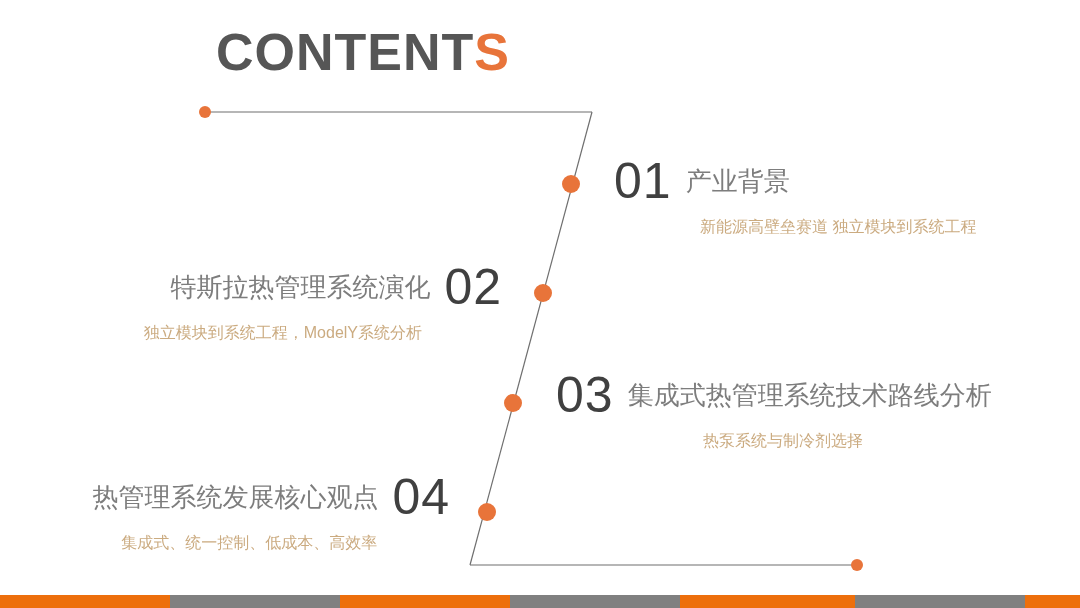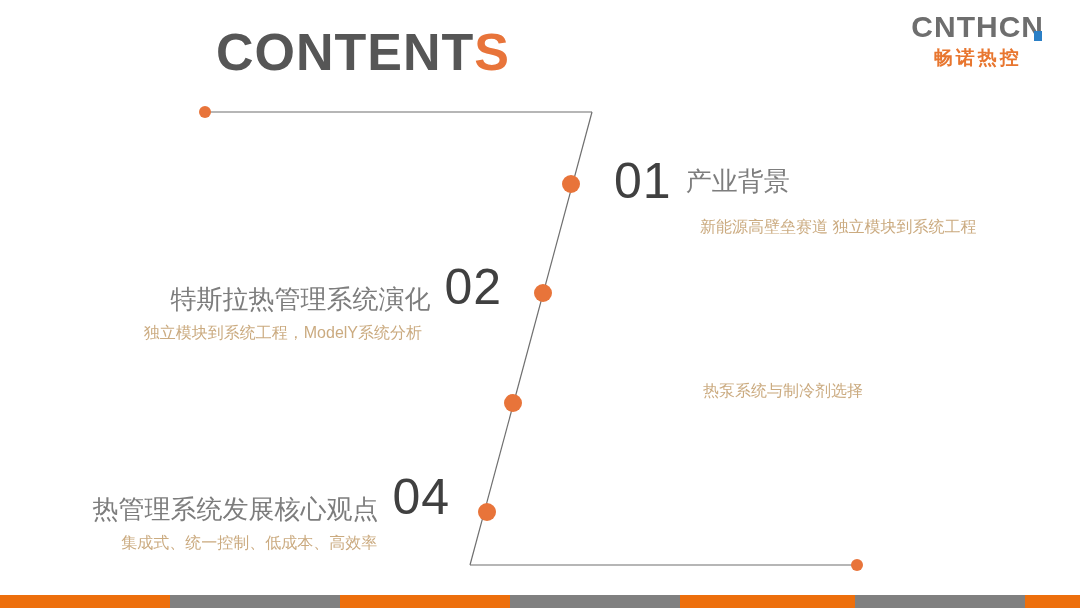--- a/index.html
+++ b/index.html
@@ -100,21 +100,21 @@
   }
   .entry-sub {
     font-size: 16px;
     color: #cbab80;
     line-height: 1;
     margin-top: 13px;
   }
 
   
   .entry.right-align { text-align: right; }
-  .entry.right-align .entry-row { justify-content: flex-end; align-items: flex-end; }
+  .entry.right-align .entry-row { justify-content: flex-end; }
 
   
   #entry-01 { left: 614px; top: 156px; }
   #entry-01 .entry-sub { margin-left: 86px; }
 
   #entry-02 { right: 578px; top: 262px; }
   #entry-02 .entry-sub { margin-right: 80px; }
 
   #entry-03 { left: 556px; top: 370px; }
   #entry-03 .entry-sub { margin-left: 147px; }
@@ -131,27 +131,20 @@
     height: 13px;
     display: flex;
   }
   .bar-seg { height: 100%; }
 </style>
 </head>
 <body>
 
 <div id="slide">
 
-  <div class="logo">
-    <div class="logo-mark">
-      <span>CNTHCN</span>
-      <span class="logo-accent"></span>
-    </div>
-    <div class="logo-cn">畅诺热控</div>
-  </div>
 
   <div class="page-title">
     <span>CONTENT</span><span class="accent">S</span>
   </div>
 
   <svg id="deco" viewBox="0 0 1080 608" xmlns="http://www.w3.org/2000/svg">
 
     <line x1="208" y1="112" x2="592" y2="112" stroke="#6f6f6f" stroke-width="1.2"></line>
 
     <line x1="592" y1="112" x2="470" y2="565" stroke="#6f6f6f" stroke-width="1.2"></line>
@@ -177,20 +170,24 @@
 
   <div class="entry right-align" id="entry-02">
     <div class="entry-row">
       <span class="entry-title">特斯拉热管理系统演化</span>
       <span class="entry-num">02</span>
     </div>
     <div class="entry-sub">独立模块到系统工程，ModelY系统分析</div>
   </div>
 
   <div class="entry" id="entry-03">
+    <div class="entry-row">
+      <span class="entry-num">03</span>
+      <span class="entry-title">集成式热管理系统技术路线分析</span>
+    </div>
     <div class="entry-sub">热泵系统与制冷剂选择</div>
   </div>
 
   <div class="entry right-align" id="entry-04">
     <div class="entry-row">
       <span class="entry-title">热管理系统发展核心观点</span>
       <span class="entry-num">04</span>
     </div>
     <div class="entry-sub">集成式、统一控制、低成本、高效率</div>
   </div>

